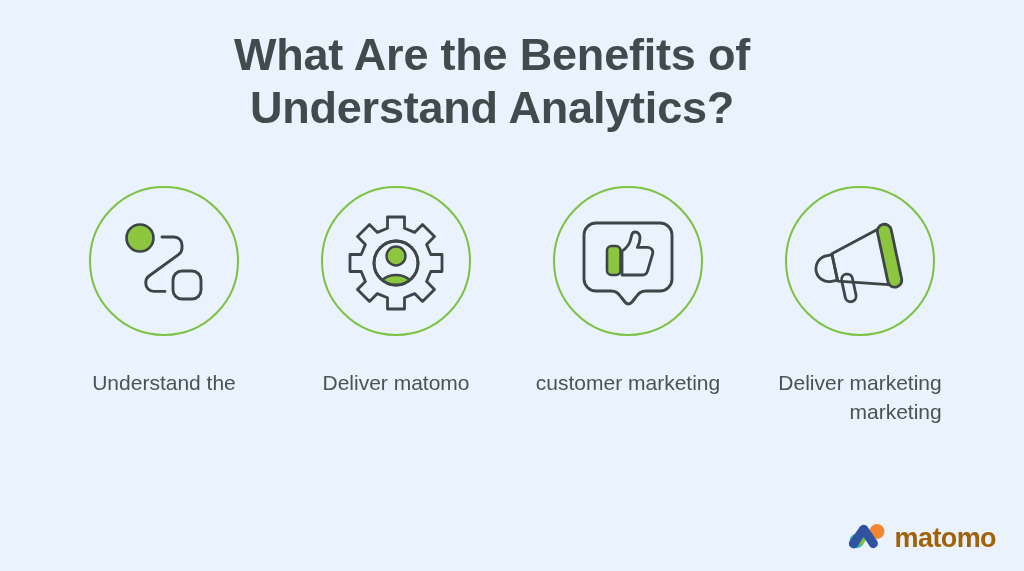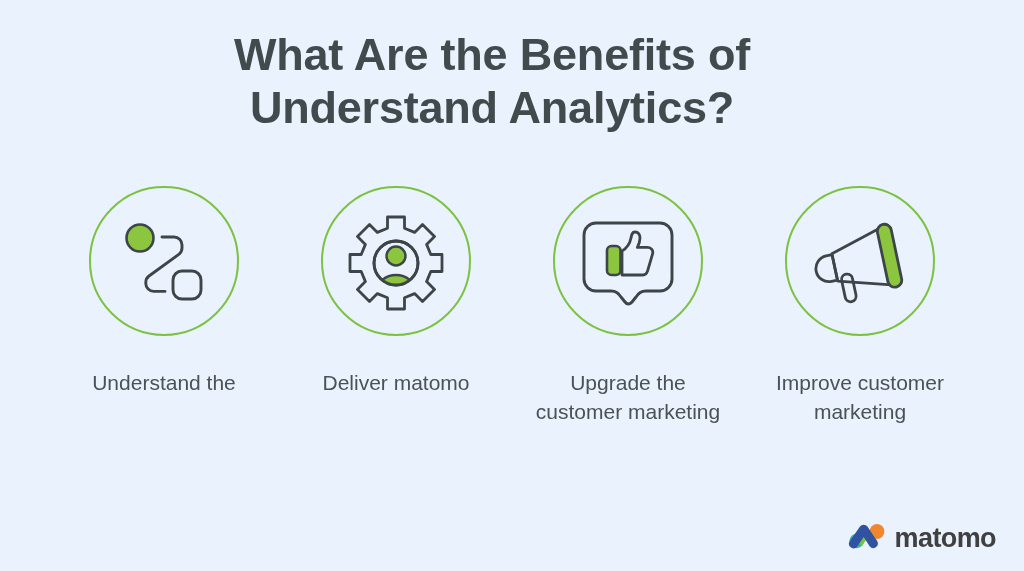--- a/index.html
+++ b/index.html
@@ -59,40 +59,40 @@
     box-sizing: border-box;
     display: flex;
     align-items: center;
     justify-content: center;
     background: transparent;
   }
   .icon-circle svg { display: block; }
 
   .caption {
     margin-top: 32px;
-    text-align: center;
+    text-align: right;
     color: #4a5256;
     font-size: 21px;
     line-height: 29px;
     font-weight: normal;
   }
   .caption-line { display: block; white-space: nowrap; }
 
   
   .logo {
     position: absolute;
     right: 28px;
     bottom: 18px;
     display: flex;
     align-items: center;
     gap: 9px;
   }
   .logo-mark { display: block; }
   .logo-word {
-    color: #404040;
+    color: #a16207;
     font-size: 27px;
     font-weight: bold;
     letter-spacing: -0.6px;
     line-height: 1;
   }
 </style>
 </head>
 <body>
 
 <div class="slide">
@@ -157,21 +157,20 @@
 
             <path d="M14 10 h64 a12 12 0 0 1 12 12 v44 a12 12 0 0 1 -12 12 h-14 c-5 0 -7 2 -10 6 l-4 5 c-2 2.6 -5 2.6 -7 0 l-4 -5 c-3 -4 -5 -6 -10 -6 h-15 a12 12 0 0 1 -12 -12 v-44 a12 12 0 0 1 12 -12 Z" fill="none" stroke="#3d4548" stroke-width="2.9" stroke-linejoin="round"></path>
 
             <rect x="25" y="33" width="13.5" height="29" rx="4.5" fill="#8cc63f" stroke="#3d4548" stroke-width="2.6"></rect>
 
             <path d="M40 38 c5 -3 8 -8 9 -13 c0.6 -3.2 1 -6 4 -6 c3.2 0 5 2.6 5 6 c0 3.4 -1.2 6.6 -2.6 9.4 h10.4 a5 5 0 0 1 4.8 6.4 l-5 17 a6 6 0 0 1 -5.8 4.2 H40 Z" fill="none" stroke="#3d4548" stroke-width="2.8" stroke-linejoin="round"></path>
           </svg>
         </span>
       </div>
       <div class="caption">
-        <span class="caption-line">Upgrade the</span>
         <span class="caption-line">customer marketing</span>
       </div>
     </div>
 
     <div class="benefit">
       <div class="icon-circle">
         <span>
           <svg width="104" height="96" viewBox="0 0 104 96">
             <g transform="rotate(-12 52 48)">
 
@@ -180,21 +179,21 @@
               <path d="M20 36 a11 11 0 0 0 0 26 h6 V36 Z" fill="none" stroke="#3d4548" stroke-width="2.8" stroke-linejoin="round"></path>
 
               <path d="M26 35 L78 20 V78 L26 63 Z" fill="none" stroke="#3d4548" stroke-width="2.8" stroke-linejoin="round"></path>
 
               <rect x="75" y="17" width="14" height="64" rx="7" fill="#8cc63f" stroke="#3d4548" stroke-width="2.8"></rect>
             </g>
           </svg>
         </span>
       </div>
       <div class="caption">
-        <span class="caption-line">Improve customer</span>
+        <span class="caption-line">Deliver marketing</span>
         <span class="caption-line">marketing</span>
       </div>
     </div>
 
   </div>
 
   <div class="logo">
     <span class="logo-mark">
       <svg width="38" height="26" viewBox="0 0 38 26">
         <circle cx="29" cy="8.5" r="7.4" fill="#f1862f"></circle>

